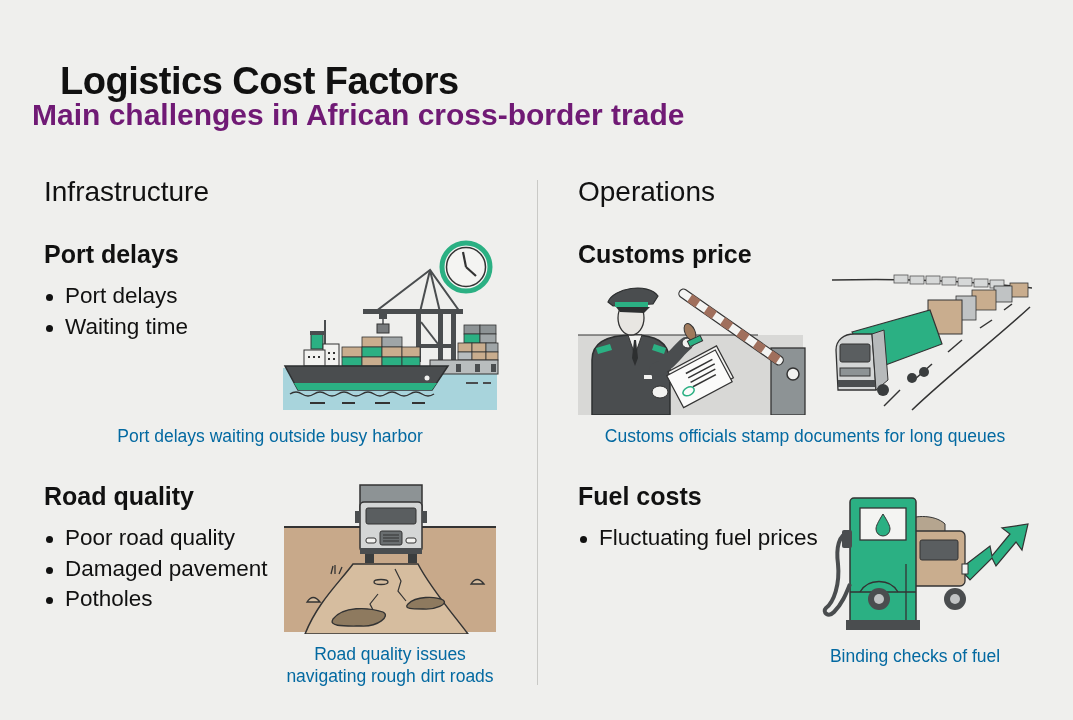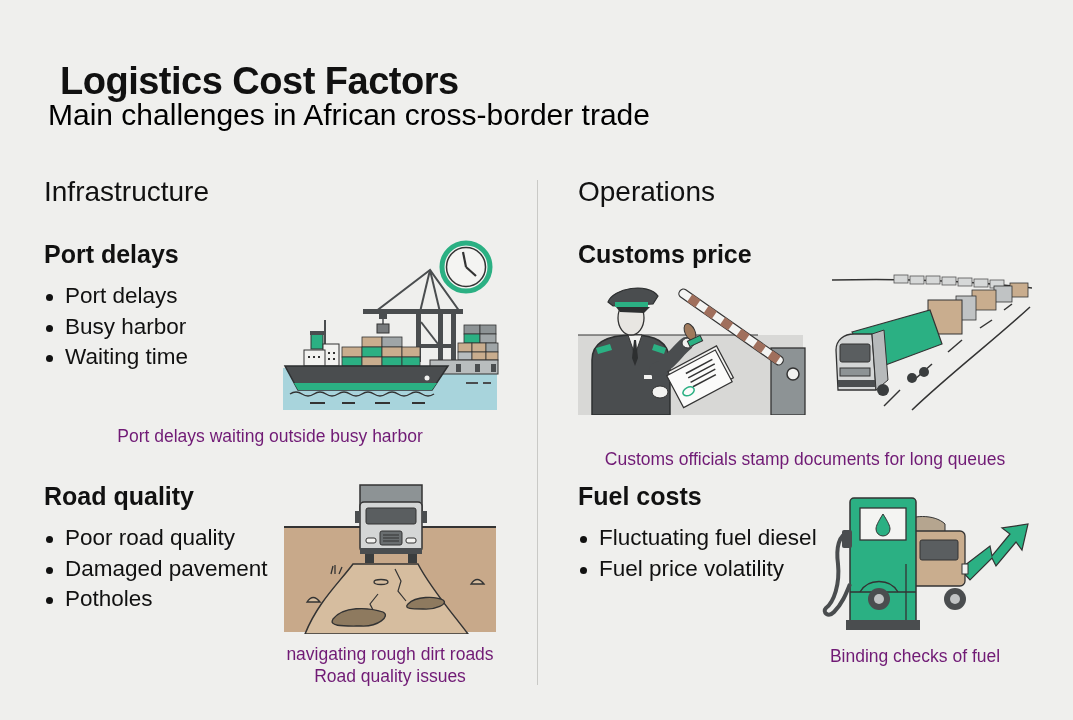--- a/index.html
+++ b/index.html
@@ -1,41 +1,40 @@
 <!DOCTYPE html>
 <html><head>
 <meta charset="utf-8">
 <style>
   html,body{margin:0;padding:0;}
   body{width:1073px;height:720px;background:#efefed;font-family:"Liberation Sans","DejaVu Sans",sans-serif;color:#111;position:relative;overflow:hidden;}
   .title{position:absolute;left:44px;top:44px;font-size:38px;font-weight:bold;letter-spacing:-0.5px;margin:16px;}
-  .subtitle{position:absolute;left:48px;top:98px;font-size:30px;font-weight:normal;color:#000000;}
+  .subtitle{position:absolute;left:32px;top:98px;font-size:30px;font-weight:bold;color:#701a75;}
   .divider{position:absolute;left:537px;top:180px;width:1px;height:505px;background:#c9c9c6;}
   .col-head{position:absolute;font-size:28px;font-weight:normal;}
   .sec-head{position:absolute;font-size:25px;font-weight:bold;}
   ul.bullets{position:absolute;margin:0;padding:0;list-style:none;font-size:22.5px;line-height:30.5px;}
   ul.bullets li{position:relative;padding-left:21px;white-space:nowrap;}
   ul.bullets li::before{content:"";position:absolute;left:2px;top:13px;width:7px;height:7px;border-radius:50%;background:#111;}
-  .caption{position:absolute;font-size:17.5px;text-align:center;color:#701a75;line-height:22px;}
+  .caption{position:absolute;font-size:17.5px;text-align:center;color:#0369a1;line-height:22px;}
   svg.illus{position:absolute;}
 </style>
 </head>
 <body>
 
 <h1 class="title">Logistics Cost Factors</h1>
 <div class="subtitle">Main challenges in African  cross-border trade</div>
 
 <div class="divider"></div>
 
 <div class="col-head" style="left:44px;top:176px;">Infrastructure</div>
 
 <div class="sec-head" style="left:44px;top:240px;">Port delays</div>
 <ul class="bullets" style="left:44px;top:281px;">
   <li>Port delays</li>
-  <li>Busy harbor</li>
   <li>Waiting time</li>
 </ul>
 
 <svg class="illus" style="left:280px;top:240px;" width="222" height="175" viewBox="0 0 222 175">
 
   <rect x="3" y="128" width="214" height="42" fill="#a8d4dc"></rect>
 
   <circle cx="186" cy="27" r="24" fill="#f4f4f2" stroke="#2bb083" stroke-width="5"></circle>
   <circle cx="186" cy="27" r="19.5" fill="none" stroke="#333" stroke-width="1.5"></circle>
   <line x1="186" y1="27" x2="183" y2="12" stroke="#333" stroke-width="2.2"></line>
@@ -141,22 +140,22 @@
       <line x1="100" y1="54" x2="116" y2="54"></line>
       <line x1="100" y1="57" x2="116" y2="57"></line>
     </g>
   <rect x="83" y="54" width="10" height="5" rx="2" fill="#f2f2f0" stroke="#333" stroke-width="1"></rect>
   <rect x="123" y="54" width="10" height="5" rx="2" fill="#f2f2f0" stroke="#333" stroke-width="1"></rect>
   <rect x="77" y="64" width="62" height="6" fill="#4a4d4f"></rect>
   <rect x="82" y="70" width="9" height="9" fill="#3a3d3e"></rect>
   <rect x="125" y="70" width="9" height="9" fill="#3a3d3e"></rect>
 </svg>
 <div class="caption" style="left:240px;top:643px;width:300px;">
+  <div>Road quality issues</div>
   <div>navigating rough dirt roads</div>
-  <div>Road quality issues</div>
 </div>
 
 <div class="col-head" style="left:578px;top:176px;">Operations</div>
 
 <div class="sec-head" style="left:578px;top:240px;">Customs price</div>
 
 <svg class="illus" style="left:578px;top:280px;" width="235" height="135" viewBox="0 0 235 135">
   <rect x="0" y="55" width="225" height="80" fill="#d8d8d6"></rect>
   <line x1="0" y1="55" x2="180" y2="55" stroke="#333" stroke-width="1"></line>
 
@@ -235,26 +234,25 @@
   <polygon points="20,60 98,38 110,72 40,98" fill="#2bb083" stroke="#333" stroke-width="1.2"></polygon>
   <path d="M4,78 C4,68 12,62 22,62 L40,62 L44,118 L6,118 Z" fill="#d4d6d6" stroke="#333" stroke-width="1.3"></path>
   <rect x="8" y="72" width="30" height="18" rx="2" fill="#5a5e60" stroke="#333" stroke-width="1"></rect>
   <rect x="8" y="96" width="30" height="8" fill="#8d9395" stroke="#333" stroke-width="1"></rect>
   <rect x="6" y="108" width="38" height="7" fill="#4a4d4f"></rect>
   <polygon points="40,62 52,58 56,108 44,118" fill="#b7babb" stroke="#333" stroke-width="1"></polygon>
   <circle cx="51" cy="118" r="6" fill="#3a3d3e"></circle>
   <circle cx="80" cy="106" r="5" fill="#3a3d3e"></circle>
   <circle cx="92" cy="100" r="5" fill="#3a3d3e"></circle>
 </svg>
-<div class="caption" style="left:555px;top:448px;width:500px;">Customs officials stamp documents for long queues</div>
+<div class="caption" style="left:555px;top:425px;width:500px;">Customs officials stamp documents for long queues</div>
 
 <div class="sec-head" style="left:578px;top:482px;">Fuel costs</div>
 <ul class="bullets" style="left:578px;top:523px;">
-  <li>Fluctuating fuel diesel</li>
-  <li>Fuel price volatility</li>
+  <li>Fluctuating fuel prices</li>
 </ul>
 
 <svg class="illus" style="left:820px;top:494px;" width="215" height="140" viewBox="0 0 215 140">
 
   <polygon points="140,75 170,52 172,62 190,40 182,34 208,30 202,56 196,48 176,72 172,64 150,86" fill="#2bb083" stroke="#333" stroke-width="1.2"></polygon>
 
   <path d="M80,30 C90,20 115,20 125,30 L125,45 L80,45 Z" fill="#b5a58f" stroke="#333" stroke-width="1"></path>
   <rect x="60" y="37" width="85" height="55" rx="5" fill="#c9ad8e" stroke="#333" stroke-width="1.3"></rect>
   <rect x="100" y="46" width="38" height="20" rx="2" fill="#5a5e60" stroke="#333" stroke-width="1"></rect>
   <rect x="142" y="70" width="6" height="10" fill="#f2f2f0" stroke="#333" stroke-width="1"></rect>

